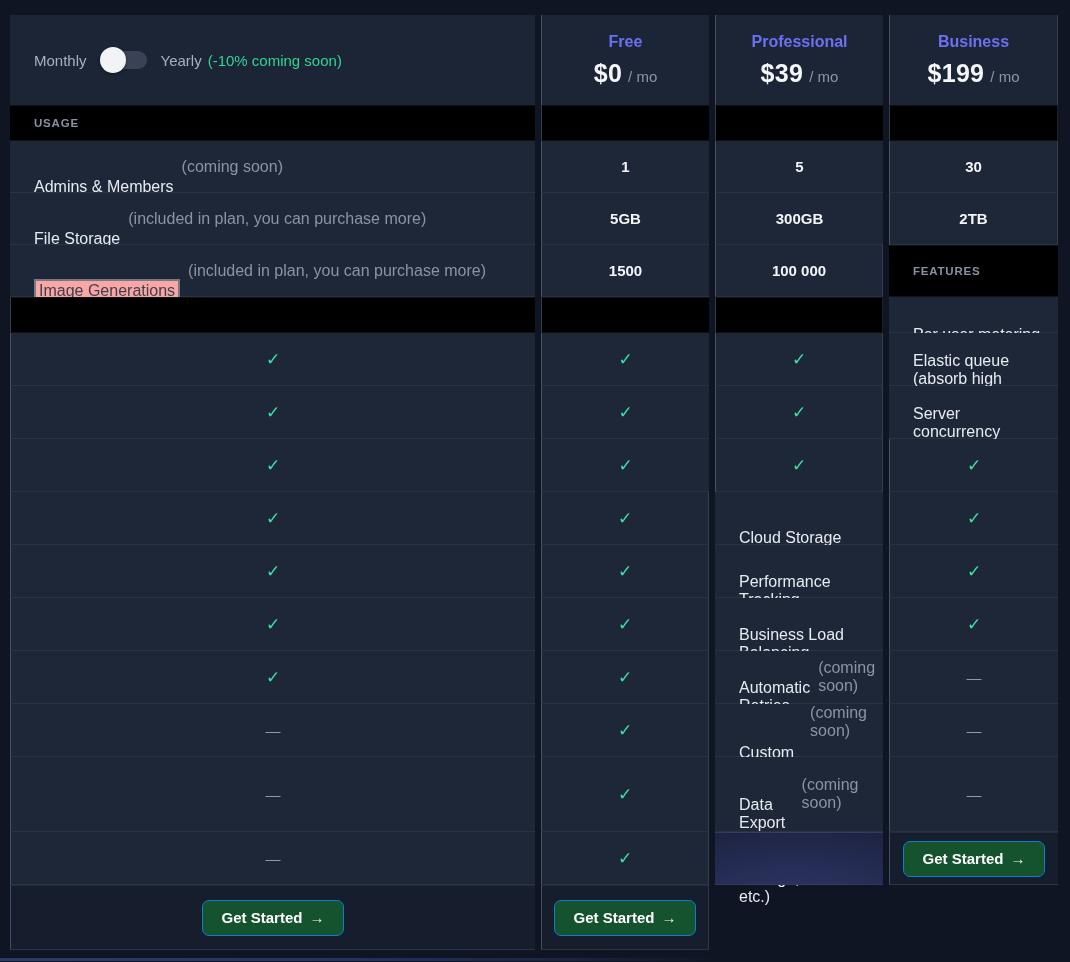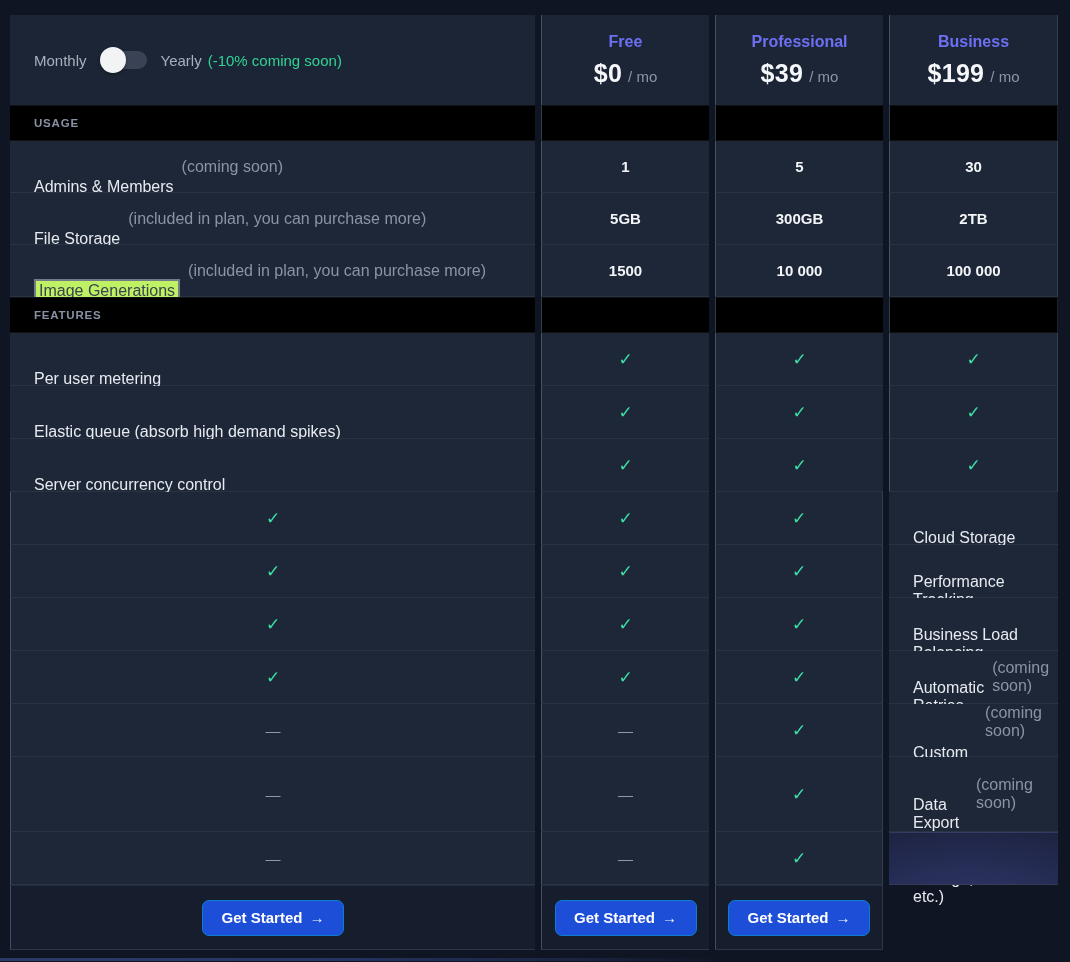--- a/index.html
+++ b/index.html
@@ -57,37 +57,37 @@
   .plan-name{ font-size:16px; font-weight:700; color:#6e70f4; }
   .plan-price-row{ display:flex; align-items:baseline; gap:6px; }
   .plan-price{ font-size:25px; font-weight:700; color:#f5f7fb; letter-spacing:0.3px; }
   .plan-period{ font-size:15px; color:#8c94a6; }
   
   .row-label{ font-size:16px; color:#e7ebf1; font-weight:400;margin-top:40px; }
   .row-note{ font-size:16px; color:#8b93a5; margin-left:8px; }
   .tall-cell{ flex-direction:row; align-items:flex-start; justify-content:center; gap:7px; }
   .tall-cell .row-note{ margin-left:0; }
   .hl{
-    display:inline-block; background:#bef264; color:#3a434f;
+    display:inline-block; background:#fca5a5; color:#3a434f;
     border:2px solid #737b87; padding:0 3px; line-height:1.25;
   }
   .val{ font-size:15px; font-weight:600; color:#f3f5f9; }
   .glyph.check{ color:#3be0a6; font-weight:700; font-size:17px; }
   .glyph.dash{ color:#8e98ab; font-weight:400; font-size:15px; }
   
   .ftr{ background:#161e2d; border-top:1px solid rgba(160,178,200,0.10); border-bottom:1px solid rgba(160,178,200,0.16); }
   .ftr-glow{
     background:
       radial-gradient(130% 170% at 48% 130%, #2c335f 0%, #272e58 35%, #202749 68%, #1a2138 100%);
     border-left:none;
   }
   .cta{
     display:flex; align-items:center; justify-content:center; gap:7px;
     width:142px; height:36px;
-    background:#1d4ed8; color:#ffffff;
+    background:#14532d; color:#ffffff;
     border:1px solid #0c7ed2; border-radius:7px;
     font-family:inherit; font-size:15px; font-weight:700;
     cursor:pointer;
   }
   .cta .arrow{ font-weight:400; font-size:15px; opacity:0.95; }
 </style>
 </head>
 <body>
 
 <div class="card">
@@ -159,23 +159,20 @@
   <div class="cell c-val last">
       <span class="val">2TB</span>
     </div>
 
   <div class="cell c-label">
     <span class="row-label hl">Image Generations</span>
     <span class="row-note">(included in plan, you can purchase more)</span>
   </div>
   <div class="cell c-val">
       <span class="val">1500</span>
-    </div>
-  <div class="cell c-val">
-      <span class="val">10 000</span>
     </div>
   <div class="cell c-val last">
       <span class="val">100 000</span>
     </div>
 
   <div class="cell sec c-label">
     <span class="sec-label">FEATURES</span>
   </div>
   <div class="cell sec c-val"></div>
   <div class="cell sec c-val"></div>

